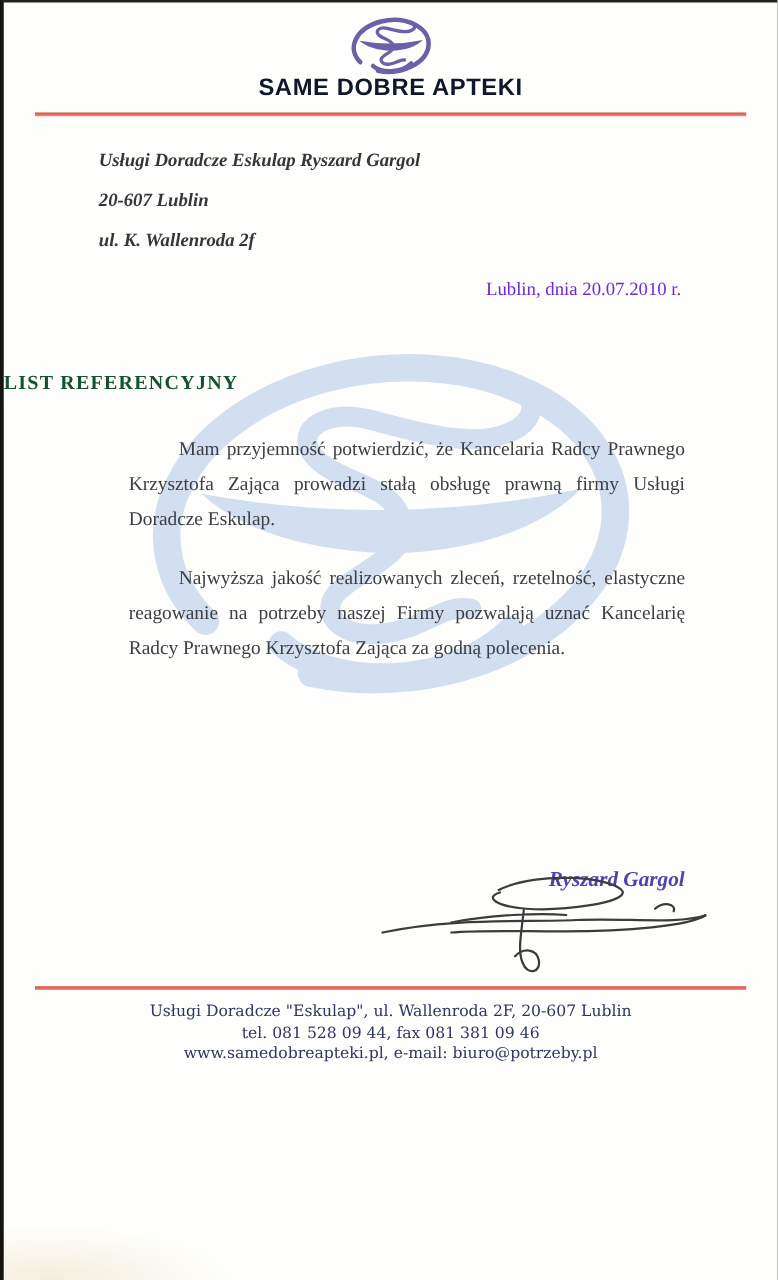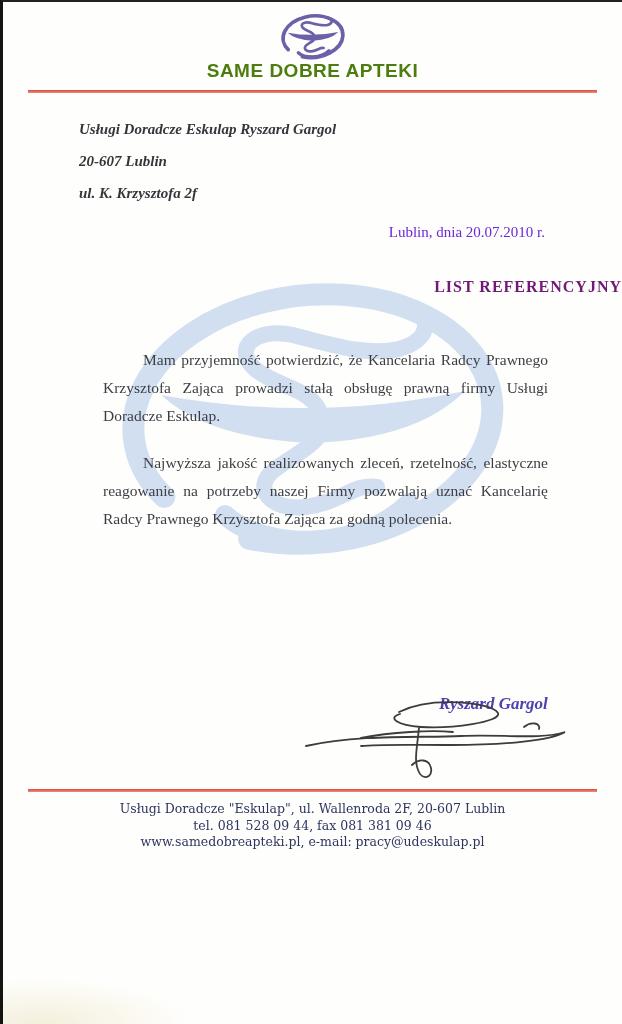--- a/index.html
+++ b/index.html
@@ -21,34 +21,34 @@
     pointer-events:none;
   }
   
   .logo-wrap{position:absolute;top:8px;left:0;width:100%;text-align:center;}
   .logo-wrap svg{width:86px;height:56px;color:#6b61a8;}
   .brand{
     position:absolute;top:58px;left:0;width:100%;
     text-align:center;
     font-family:"Liberation Sans", sans-serif;
     font-weight:bold;font-size:19px;letter-spacing:.5px;
-    color:#4d7c0f;
+    color:#0f172a;
   }
   .rule{position:absolute;left:25px;right:25px;height:3px;
     background:linear-gradient(#d94a3e,#ef8d80);}
   .rule-top{top:88px;}
   .rule-footer{top:787px;}
   
   .sender{position:absolute;top:104px;left:76px;font-weight:bold;font-style:italic;
     font-size:15px;color:#35363a;margin-top:15px;}
   .sender p{margin:0 0 15px;}
   
   .date{position:absolute;top:222px;right:77px;font-size:15px;color:#6d28d9;}
-  .doc-title{position:absolute;top:276px;left:0;width:100%;text-align:right;
-    font-weight:bold;font-size:16px;letter-spacing:1px;color:#701a75;}
+  .doc-title{position:absolute;top:296px;left:0;width:100%;text-align:left;
+    font-weight:bold;font-size:16px;letter-spacing:1px;color:#14532d;}
   
   .watermark{position:absolute;top:225px;left:70px;width:480px;height:400px;
     color:#d2dff1;z-index:0;pointer-events:none;}
   .watermark svg{width:100%;height:100%;}
   
   .body-text{position:absolute;top:344px;left:78px;right:74px;z-index:1;margin-left:22px;}
   .body-text p{
     margin:0 0 19px;
     font-size:15.5px;line-height:28px;
     text-align:justify;text-indent:40px;
@@ -92,21 +92,21 @@
     <svg viewBox="0 0 120 84">
       <use href="#hygieia"></use>
     </svg>
   </div>
   <div class="brand">SAME DOBRE APTEKI</div>
   <div class="rule rule-top"></div>
 
   <div class="sender">
     <p>Usługi Doradcze Eskulap Ryszard Gargol</p>
     <p>20-607 Lublin</p>
-    <p>ul. K. Krzysztofa 2f</p>
+    <p>ul. K. Wallenroda 2f</p>
   </div>
 
   <div class="date">Lublin, dnia 20.07.2010 r.</div>
 
   <div class="doc-title">LIST REFERENCYJNY</div>
 
   <div class="body-text">
     <p>Mam przyjemność potwierdzić, że Kancelaria Radcy Prawnego Krzysztofa Zająca prowadzi stałą obsługę prawną firmy Usługi Doradcze Eskulap.</p>
     <p>Najwyższa jakość realizowanych zleceń, rzetelność, elastyczne reagowanie na potrzeby naszej Firmy pozwalają uznać Kancelarię Radcy Prawnego Krzysztofa Zająca za godną polecenia.</p>
   </div>
@@ -118,16 +118,16 @@
       <path d="M98 24 C130 8 190 14 197 25 C201 34 150 41 120 39 C96 37 86 30 99 26"></path>
       <path d="M60 50 C90 44 130 42 152 44 M118 40 C116 60 113 72 117 82 C121 93 132 90 130 80 C128 71 118 70 111 77"></path>
       <path d="M223 39 C230 33 240 35 238 41"></path>
     </svg>
   </div>
 
   <div class="rule rule-footer"></div>
   <div class="footer-text">
     <p>Usługi Doradcze "Eskulap", ul. Wallenroda 2F, 20-607 Lublin</p>
     <p>tel. 081 528 09 44, fax 081 381 09 46</p>
-    <p>www.samedobreapteki.pl, e-mail: pracy@udeskulap.pl</p>
+    <p>www.samedobreapteki.pl, e-mail: biuro@potrzeby.pl</p>
   </div>
 
 </div>
 
 </body></html>

